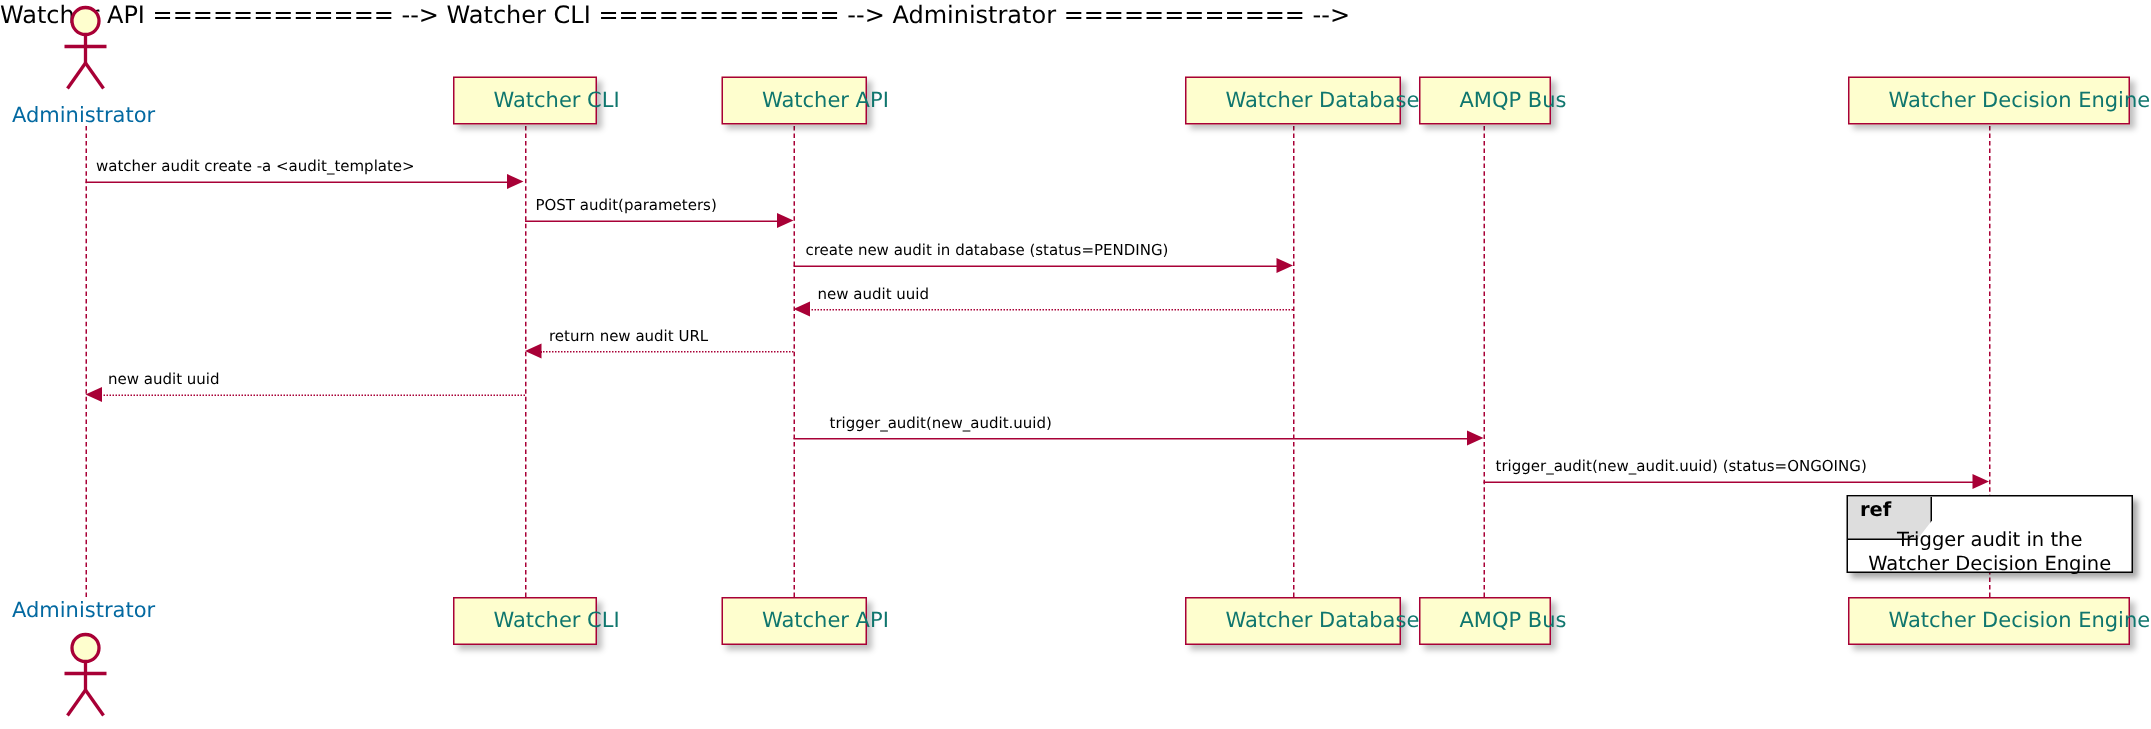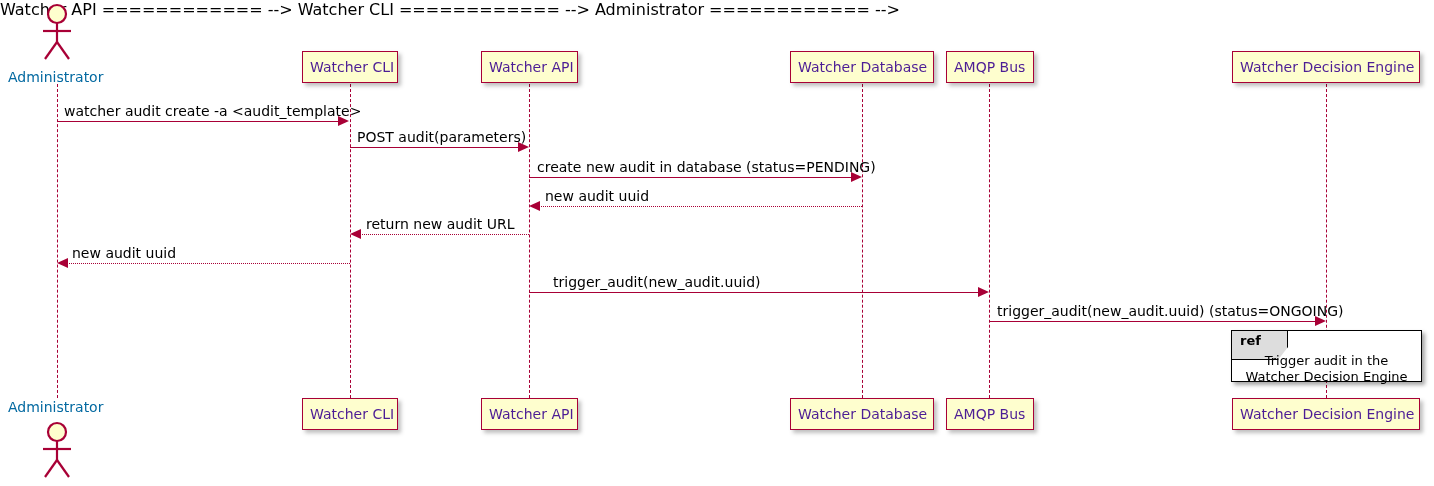--- a/index.html
+++ b/index.html
@@ -24,28 +24,28 @@
     border-left: 1px dashed #A80036;
     top: 84px;
     height: 314px;
   }
   
   .participant {
     position: absolute;
     box-sizing: border-box;
     background: #FEFECE;
     border: 1.5px solid #A80036;
-    color: #4c1d95;
+    color: #0f766e;
     font-size: 14px;
     line-height: 30px;
     height: 32px;
-    text-align: left;
+    text-align: right;
     white-space: nowrap;
     box-shadow: 3px 3px 4px rgba(0,0,0,0.25);
-    padding: 0 7px;
+    padding: 0 26px;
   }
   
   .actor-label {
     position: absolute;
     font-size: 14px;
     color: #0369a1;
     white-space: nowrap;
   }
   .actor-fig {
     position: absolute;
@@ -69,21 +69,21 @@
     border-bottom: 5px solid transparent;
     border-left: 11px solid #A80036;
   }
   .arrow-head.left {
     border-top: 5px solid transparent;
     border-bottom: 5px solid transparent;
     border-right: 11px solid #A80036;
   }
   .msg-label {
     position: absolute;
-    font-size: 14px;
+    font-size: 10px;
     color: #000000;
     white-space: nowrap;
     line-height: 15px;
   }
   
   .ref-box {
     position: absolute;
     box-sizing: border-box;
     background: #FFFFFF;
     border: 1.5px solid #000000;

